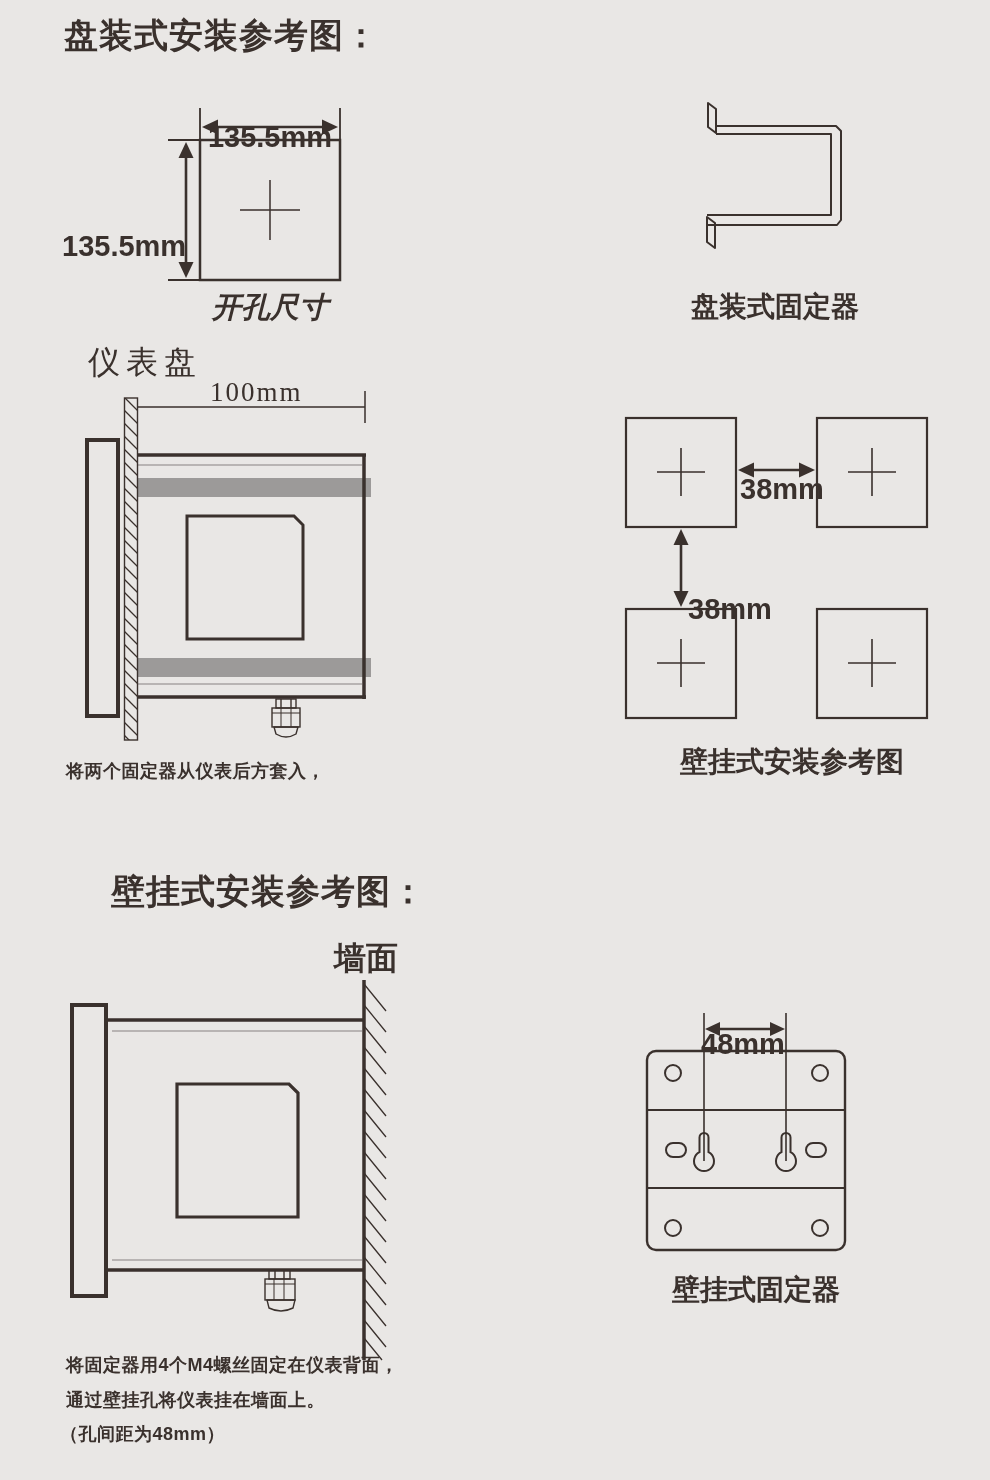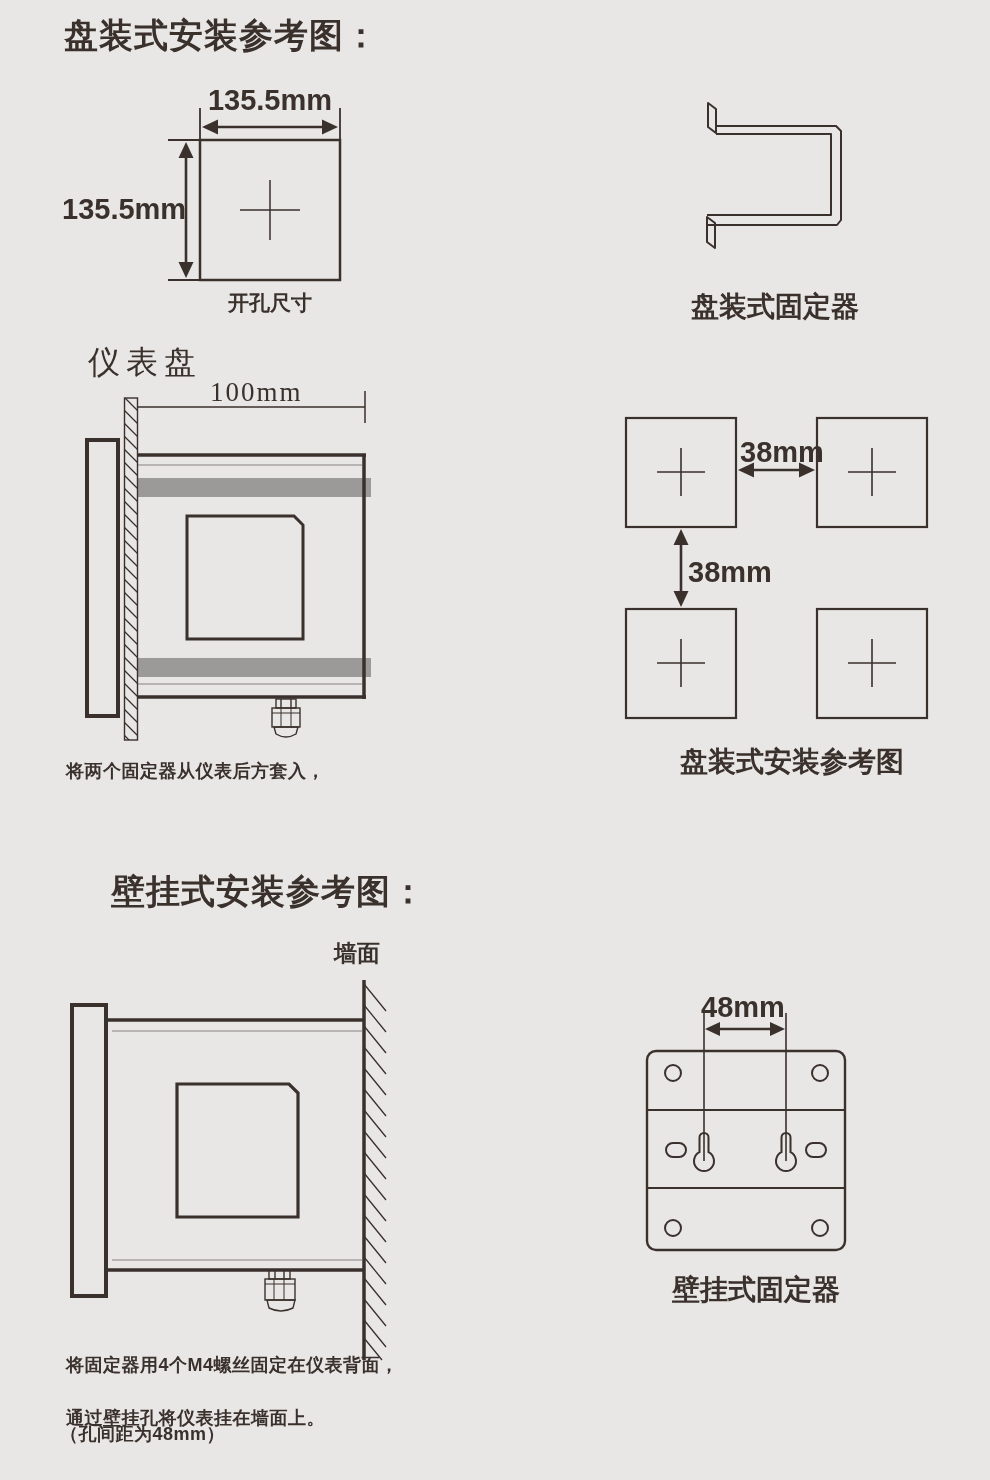--- a/index.html
+++ b/index.html
@@ -14,23 +14,23 @@
   .art{position:absolute;left:0;top:0;}
   .lbl{
     position:absolute;
     white-space:nowrap;
     color:#3a312d;
     font-family:"Liberation Sans",sans-serif;
     font-weight:700;
     line-height:1.15;
   }
   .title{font-size:34px;letter-spacing:1px;}
-  .dim{font-weight:600;font-size:29px;}
+  .dim{font-weight:600;font-size:29px;margin-top:37px;}
   .cap{font-size:28px;}
-  .cap29{font-size:21px;}
+  .cap29{font-size:29px;font-style:italic;}
   .serif{font-family:"Liberation Serif","DejaVu Serif",serif;font-weight:400;}
   .instr{font-size:18px;letter-spacing:0.5px;}
   .ctr{text-align:center;}
 </style>
 </head>
 <body>
 
 <div class="page">
 
   <svg class="art" width="990" height="1480" viewBox="0 0 990 1480" fill="none" stroke-linecap="butt">
@@ -169,32 +169,32 @@
   <div class="lbl cap ctr" style="left:690px;top:291px;width:170px;font-family:Liberation Serif, serif;">盘装式固定器</div>
 
   <div class="lbl serif" style="left:88px;top:344px;font-size:32px;letter-spacing:6px;">仪表盘</div>
 
   <div class="lbl serif" style="left:210px;top:377px;font-size:27px;letter-spacing:2px;">100mm</div>
 
   <div class="lbl dim" style="left:740px;top:436px;">38mm</div>
 
   <div class="lbl dim" style="left:688px;top:556px;">38mm</div>
 
-  <div class="lbl cap" style="left:680px;top:746px;">盘装式安装参考图</div>
+  <div class="lbl cap" style="left:680px;top:746px;">壁挂式安装参考图</div>
 
   <div class="lbl instr" style="left:66px;top:761px;">将两个固定器从仪表后方套入，</div>
 
 
   <div class="lbl title" style="left:64px;top:872px;margin-left:47px;">壁挂式安装参考图：</div>
 
-  <div class="lbl" style="left:334px;top:940px;font-size:23px;">墙面</div>
+  <div class="lbl" style="left:334px;top:940px;font-size:32px;">墙面</div>
 
   <div class="lbl dim" style="left:701px;top:991px;">48mm</div>
 
   <div class="lbl cap" style="left:672px;top:1274px;">壁挂式固定器</div>
 
   <div class="lbl instr" style="left:66px;top:1355px;">将固定器用4个M4螺丝固定在仪表背面，</div>
 
-  <div class="lbl instr" style="left:66px;top:1390px;margin-top:18px;">通过壁挂孔将仪表挂在墙面上。</div>
+  <div class="lbl instr" style="left:66px;top:1390px;">通过壁挂孔将仪表挂在墙面上。</div>
 
   <div class="lbl instr" style="left:60px;top:1424px;">（孔间距为48mm）</div>
 
 </div>
 
 </body></html>

